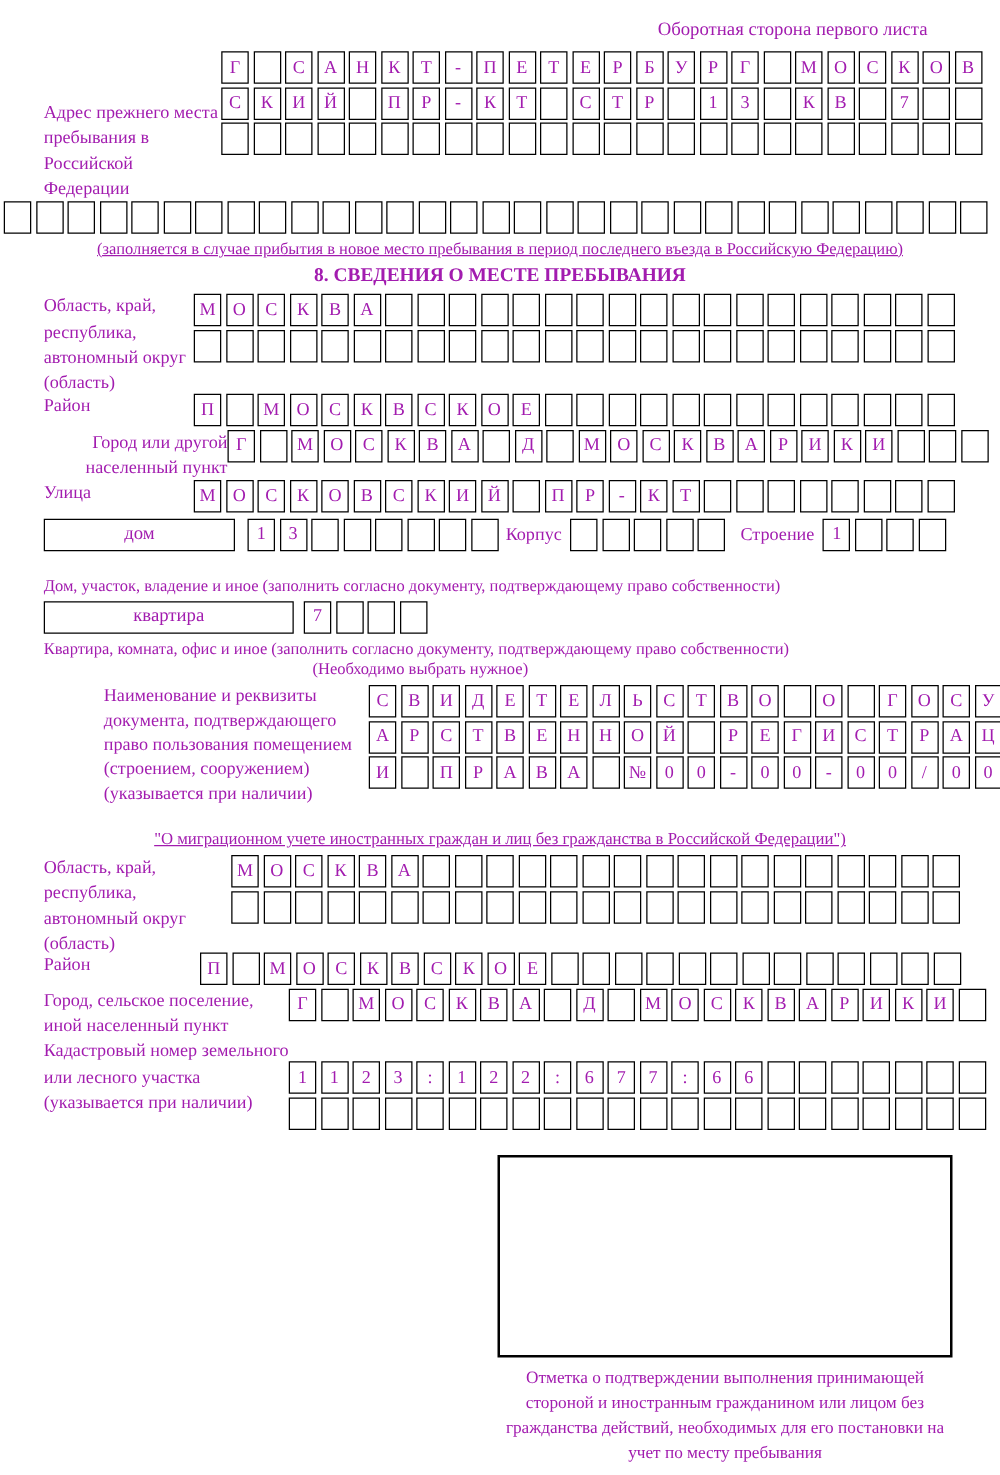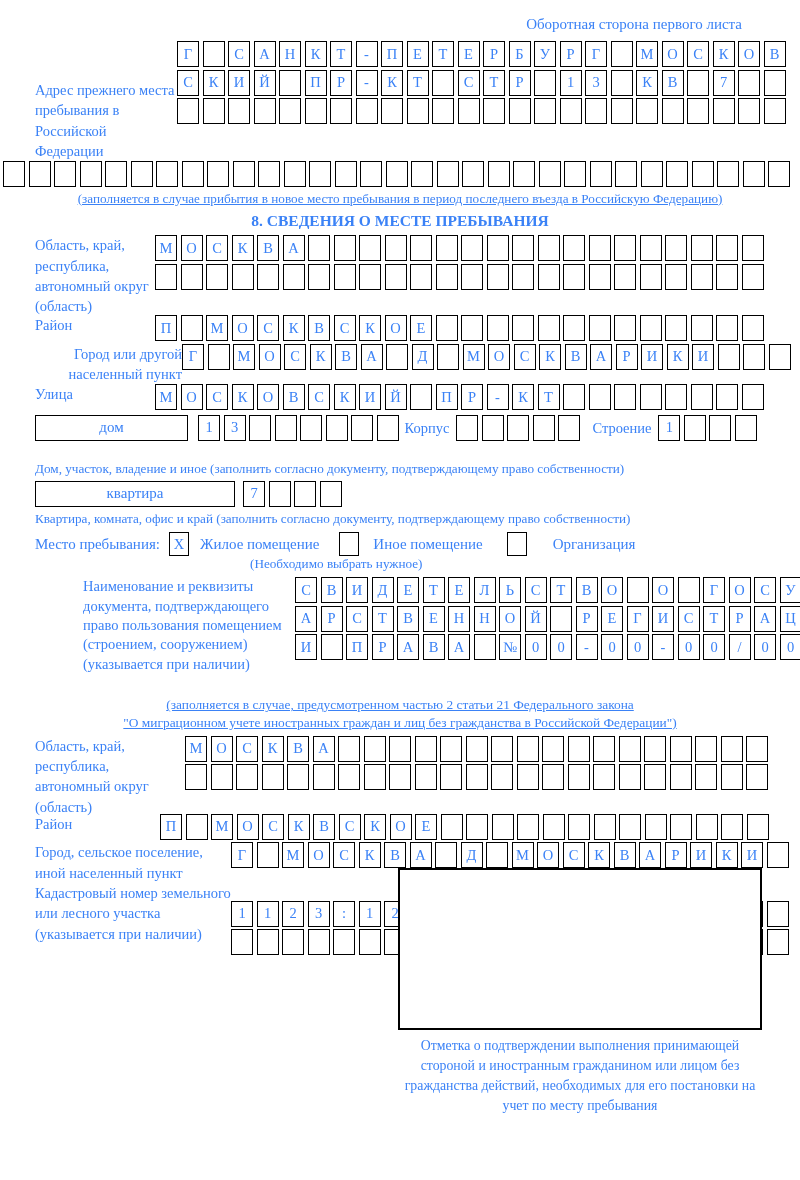--- a/index.html
+++ b/index.html
@@ -1,17 +1,17 @@
 <!DOCTYPE html>
 <html><head>
 <meta charset="utf-8">
 <style>
   html,body{margin:0;padding:0;background:#fff;}
   .page{
-    position:relative;width:800px;height:1180px;overflow:hidden;background:#fff;color:#3b82f6;
+    position:relative;width:800px;height:1180px;overflow:hidden;background:#fff;color:#a21caf;
     font-family:"Liberation Serif","DejaVu Serif",serif;
   }
   .hdr{ text-align:right;padding:16px 58px 0 0;font-size:15px; }
   .frow{ display:flex;align-items:flex-start;margin-left:35px; }
   .lbl{ font-size:14.5px;line-height:1.4;flex:none; }
   .cells{ display:flex;gap:3.5px;margin-bottom:2.5px; }
   .cell{
     box-sizing:border-box;flex:none;width:22px;height:26px;border:1.8px solid #000;
     display:flex;align-items:center;justify-content:center;font-size:14.5px;background:#fff;
   }
@@ -22,21 +22,21 @@
   .chk{
     box-sizing:border-box;width:20px;height:24px;border:1.8px solid #000;flex:none;
     display:inline-flex;align-items:center;justify-content:center;font-size:14.5px;
   }
   .note{ text-align:center;font-size:13.2px;line-height:1.32;text-decoration:underline; }
   .h2{ text-align:center;font-weight:bold;font-size:15.5px;line-height:1.3; }
   .caption{ margin-left:35px;font-size:13.2px;line-height:1.35; }
   .optlbl{ font-size:15px; }
   .w142{width:142px;margin-top:39px;} .w120{width:120px;} .w147{width:147px;text-align:right;} .w212{width:212px;margin-left:48px;}
   .w150{width:150px;} .w125{width:125px;} .w196{width:196px;}
-  .stamp-wrap{ position:absolute;left:398px;top:868px;width:364px; }
+  .stamp-wrap{ position:absolute;left:398px;top:924px;width:364px; }
   .stamp-box{ box-sizing:border-box;width:364px;height:162px;border:2px solid #000;background:#fff; }
   .stamp-caption{ margin-top:6px;font-size:13.8px;line-height:1.45;text-align:center; }
 </style>
 </head>
 <body>
 
 <div class="page">
 
   <div class="hdr">Оборотная сторона первого листа</div>
 
@@ -340,31 +340,22 @@
 
   <div class="frow" style="align-items:center;margin-top:3px">
     <div class="wbox" style="width:200px">квартира</div>
     <div class="cells" style="margin:0 0 0 8px">
         <span class="cell">7</span>
         <span class="cell"></span>
         <span class="cell"></span>
         <span class="cell"></span>
       </div>
   </div>
-  <div class="caption" style="margin-top:3px">Квартира, комната, офис и край (заполнить согласно документу, подтверждающему право собственности)</div>
-
-  <div class="frow" style="align-items:center;margin-top:5px">
-    <span class="optlbl" style="margin-right:9px">Место пребывания:</span>
-    <span class="chk">X</span>
-    <span class="optlbl" style="margin-left:11px">Жилое помещение</span>
-    <span class="chk" style="margin-left:20px"></span>
-    <span class="optlbl" style="margin-left:14px">Иное помещение</span>
-    <span class="chk" style="margin-left:24px"></span>
-    <span class="optlbl" style="margin-left:26px">Организация</span>
-  </div>
+  <div class="caption" style="margin-top:3px">Квартира, комната, офис и иное (заполнить согласно документу, подтверждающему право собственности)</div>
+
   <div style="margin-left:250px;font-size:13.2px">(Необходимо выбрать нужное)</div>
 
   <div class="frow" style="margin-top:5px;min-height:114px">
     <div class="lbl w212" style="line-height:1.33">Наименование и реквизиты документа, подтверждающего право пользования помещением (строением, сооружением) (указывается при наличии)</div>
     <div>
       <div class="cells">
           <span class="cell">С</span>
           <span class="cell">В</span>
           <span class="cell">И</span>
           <span class="cell">Д</span>
@@ -428,21 +419,20 @@
           <span class="cell">0</span>
           <span class="cell">0</span>
           <span class="cell">/</span>
           <span class="cell">0</span>
           <span class="cell">0</span>
           <span class="cell">0</span>
         </div>
     </div>
   </div>
 
-  <div class="note" style="margin-top:5px;font-size:13.4px">(заполняется в случае, предусмотренном частью 2 статьи 21 Федерального закона</div>
   <div class="note" style="font-size:13.4px">"О миграционном учете иностранных граждан и лиц без гражданства в Российской Федерации")</div>
 
   <div class="frow" style="margin-top:4px;height:78px">
     <div class="lbl w150">Область, край, республика, автономный округ (область)</div>
     <div>
       <div class="cells">
           <span class="cell">М</span>
           <span class="cell">О</span>
           <span class="cell">С</span>
           <span class="cell">К</span>

